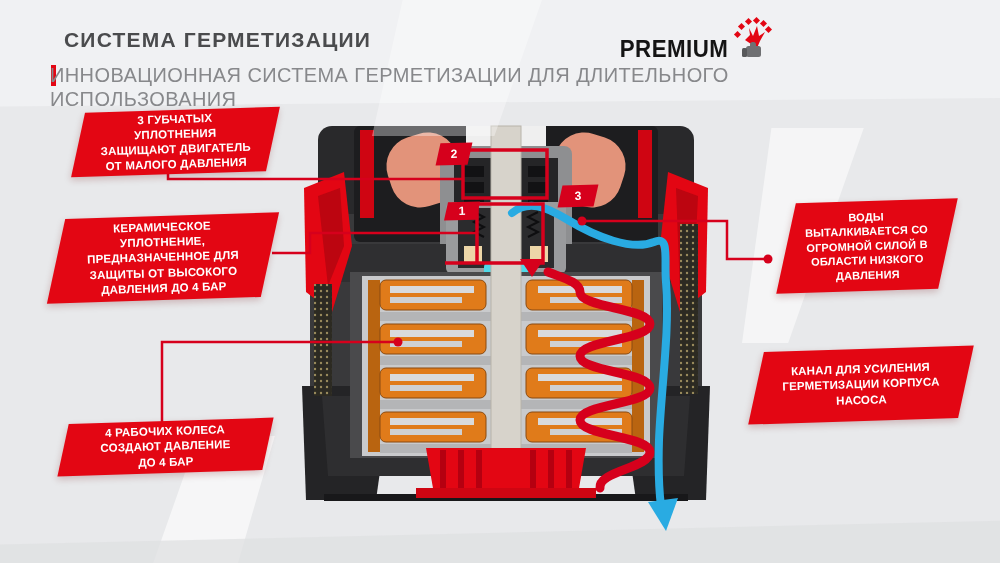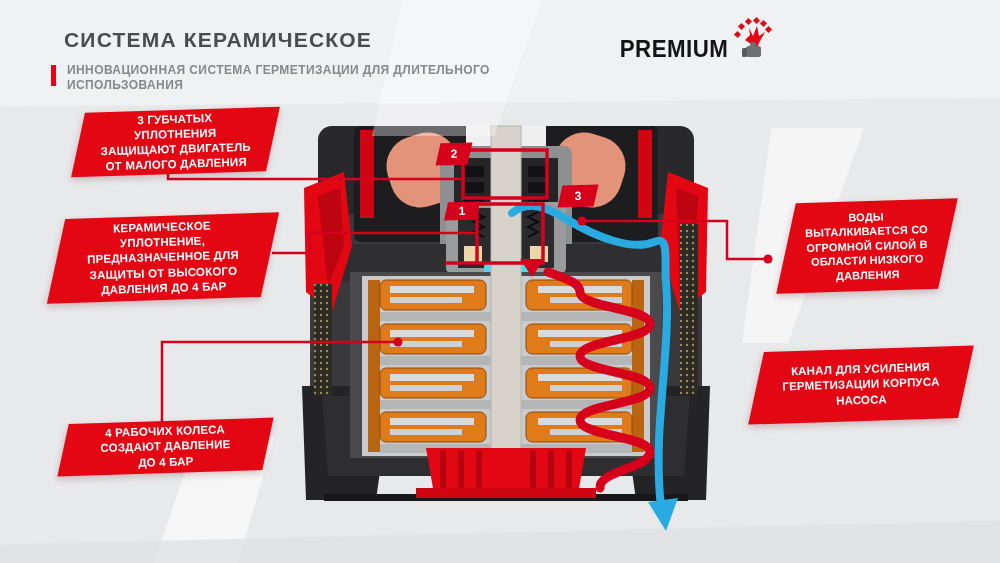--- a/index.html
+++ b/index.html
@@ -20,22 +20,22 @@
     clip-path:polygon(0 0,1000px 0,100% 98px,0 76%);}
   .header-slash{left:372px;top:0;width:170px;height:136px;background:#ffffff;opacity:.35;
     clip-path:polygon(18% 0,100% 0,72% 100%,0 100%);}
   
   .title{
     position:absolute;left:64px;top:28px;font-size:21px;font-weight:bold;
     color:#4a4b4d;letter-spacing:1.2px;
   }
   .accent-bar{position:absolute;left:51px;top:65px;width:5px;height:21px;background:#e30613;}
   .subtitle{
-    position:absolute;left:67px;top:63px;font-size:12px;color:#87888b;
-    letter-spacing:.4px;line-height:1.22;white-space:pre-line;max-width:700px;font-weight:bold;
+    position:absolute;left:50px;top:63px;font-size:20px;color:#87888b;
+    letter-spacing:.4px;line-height:1.22;white-space:pre-line;max-width:700px;
   }
   .brand{
     position:absolute;left:618px;top:36px;font-size:23px;font-weight:900;color:#141414;
     letter-spacing:.5px;transform:scaleX(.97);
   }
   .brand-icon{position:absolute;left:727px;top:14px;width:48px;height:48px;}
   
   .callout{
     position:absolute;display:flex;align-items:center;justify-content:center;
     color:#fff;font-weight:bold;text-align:center;white-space:pre-line;
@@ -266,21 +266,21 @@
 ДО 4 БАР</div>
   <div class="callout co-4">ВОДЫ
 ВЫТАЛКИВАЕТСЯ СО
 ОГРОМНОЙ СИЛОЙ В
 ОБЛАСТИ НИЗКОГО
 ДАВЛЕНИЯ</div>
   <div class="callout co-5">КАНАЛ ДЛЯ УСИЛЕНИЯ
 ГЕРМЕТИЗАЦИИ КОРПУСА
 НАСОСА</div>
 
-  <div class="title z8" style="position:absolute;">СИСТЕМА КЕРАМИЧЕСКОЕ</div>
+  <div class="title z8" style="position:absolute;">СИСТЕМА ГЕРМЕТИЗАЦИИ</div>
   <div class="accent-bar z8"></div>
   <div class="subtitle z8">ИННОВАЦИОННАЯ СИСТЕМА ГЕРМЕТИЗАЦИИ ДЛЯ ДЛИТЕЛЬНОГО
 ИСПОЛЬЗОВАНИЯ</div>
   <div class="brand z8">PREMIUM</div>
   <svg class="brand-icon z8" viewBox="0 0 48 48">
     <g fill="#e30613">
       <rect x="8" y="18" width="5" height="5" transform="rotate(45 10.5 20.5)"></rect>
       <rect x="12" y="10" width="5" height="5" transform="rotate(45 14.5 12.5)"></rect>
       <rect x="19" y="5" width="5" height="5" transform="rotate(45 21.5 7.5)"></rect>
       <rect x="27" y="4" width="5" height="5" transform="rotate(45 29.5 6.5)"></rect>

